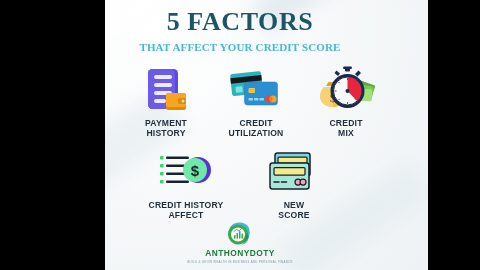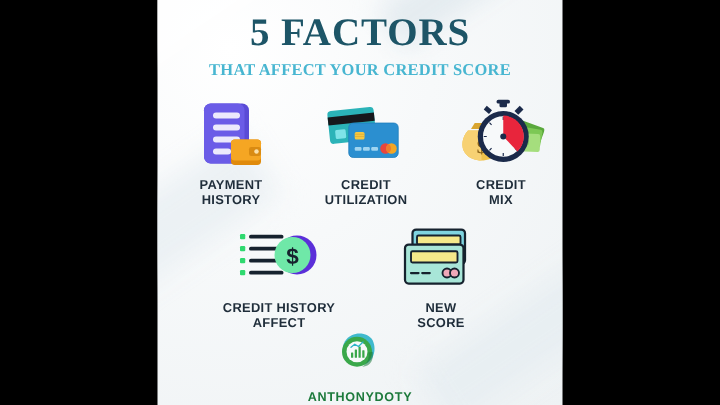--- a/index.html
+++ b/index.html
@@ -18,21 +18,21 @@
     position: relative;
     width: 480px;
     height: 270px;
     background: #000000;
   }
 
   #content-area {
     position: absolute;
     left: 105px;
     top: 0;
-    width: 270px;
+    width: 323px;
     height: 270px;
     background:
       radial-gradient(circle at 18% 12%, #ffffff 0%, #f7f9fa 42%, #eef2f4 100%);
     overflow: hidden;
   }
 
   
   .texture {
     position: absolute;
     background: rgba(255,255,255,0.75);
@@ -72,21 +72,21 @@
     margin-top: 7px;
   }
 
   
   .row {
     position: absolute;
     display: flex;
     justify-content: center;
     width: 270px;
   }
-  #row-top    { left: 4px; top: 64px;  gap: 12px; }
+  #row-top    { left: 16px; top: 64px;  gap: 12px; }
   #row-bottom { left: 0; top: 146px; gap: 30px; }
 
   .factor {
     width: 78px;
     display: flex;
     flex-direction: column;
     align-items: center;
   }
   .icon-box {
     height: 52px;
@@ -111,21 +111,21 @@
   
   #logo-block {
     position: absolute;
     left: 0; top: 222px;
     width: 270px;
     display: flex;
     flex-direction: column;
     align-items: center;
   }
   #logo-name {
-    margin-top: 12px;
+    margin-top: 1px;
     font-family: "Liberation Sans", sans-serif;
     font-weight: bold;
     font-size: 8.4px;
     letter-spacing: 0.45px;
     color: #1d7a3c;
   }
   #logo-tagline {
     margin-top: 1.5px;
     font-family: "Liberation Sans", sans-serif;
     font-size: 2.9px;

